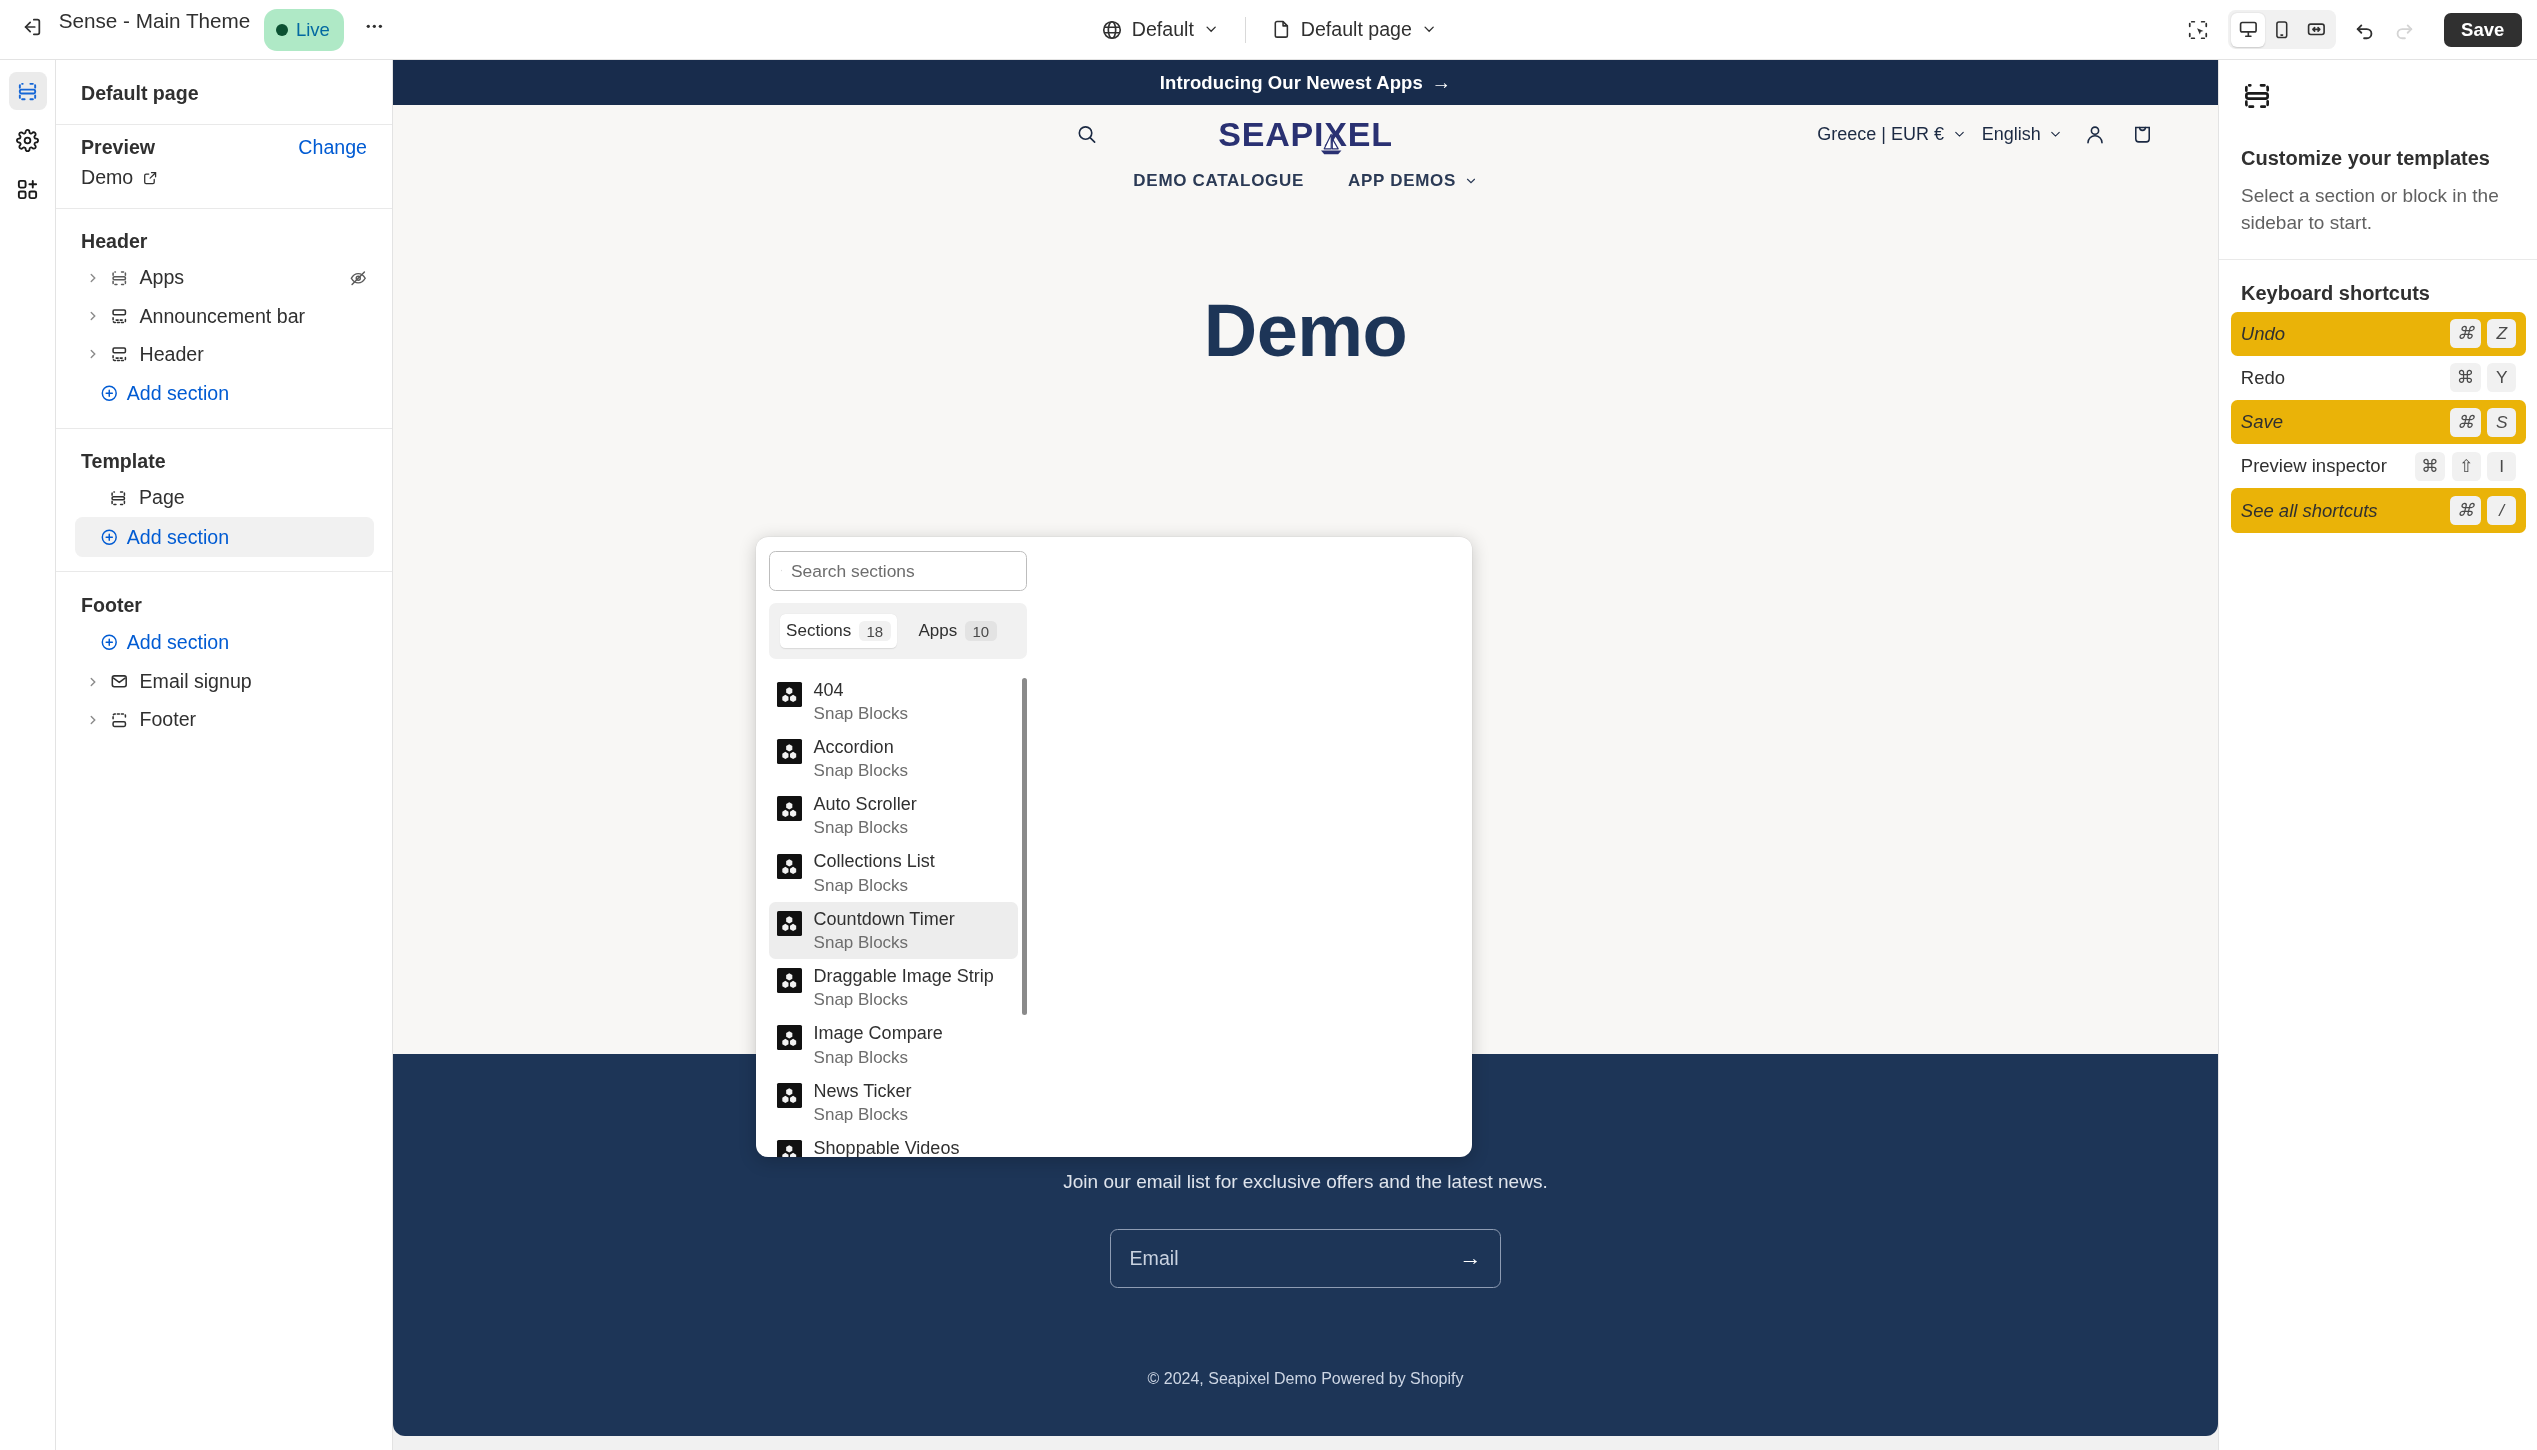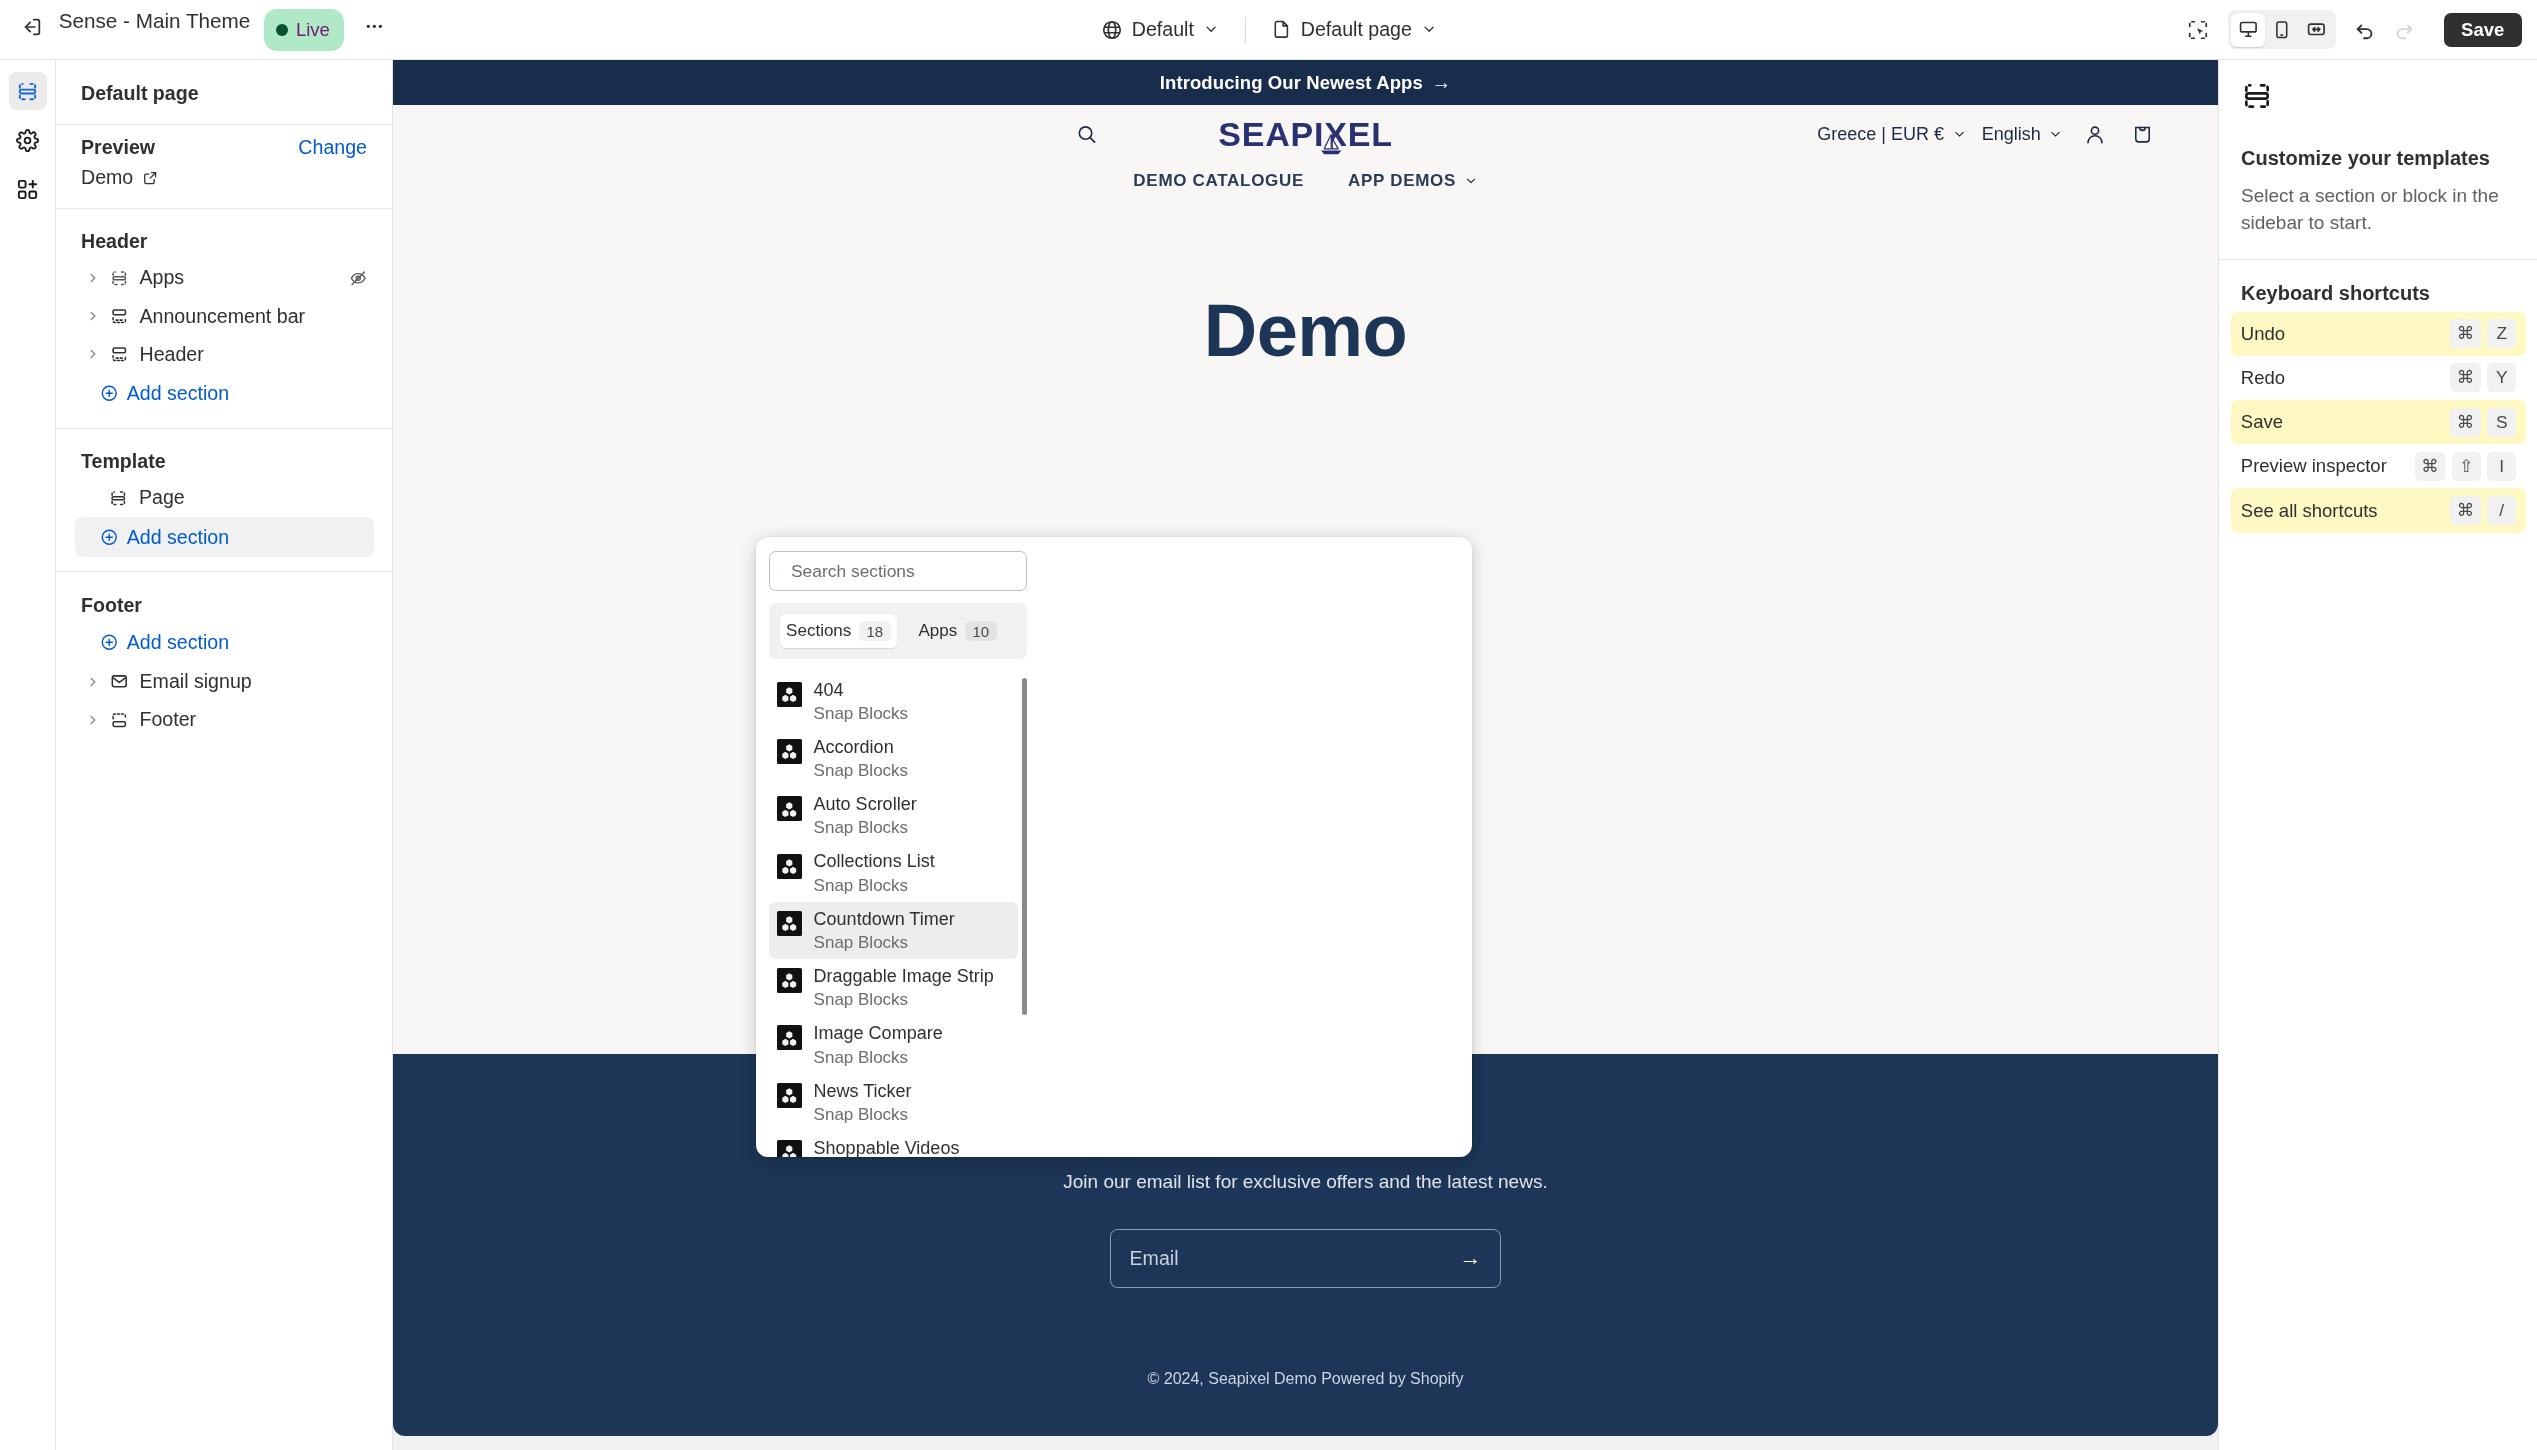--- a/index.html
+++ b/index.html
@@ -25,21 +25,21 @@
     width: 36px; height: 36px; border-radius: 6.5px;
     display: flex; align-items: center; justify-content: center;
     cursor: pointer; background: transparent; border: none;
   }
   .theme-name {
     font-size: 20.7px; color: #303030; font-weight: 400;
     margin-left: 8.7px; white-space: nowrap;
   }
   .live-badge {
     margin-left: 14px;
-    background: #afe9c6; color: #701a75;
+    background: #afe9c6; color: #0369a1;
     border-radius: 13px; height: 42px;
     display: flex; align-items: center; gap: 7.6px;
     padding: 0 14px 0 12px; font-size: 18.5px;
   }
   .live-dot { width: 12px; height: 12px; border-radius: 50%; background: #0c5132; flex: 0 0 12px; }
   .dots-btn { margin-left: 12px; }
 
   .tb-center {
     position: absolute; left: 0; right: 0; top: 0; bottom: 0;
     display: flex; align-items: center; justify-content: center;
@@ -192,21 +192,21 @@
   }
   .rp-top { padding: 19.6px 22px 22px; }
   .rp-h { font-size: 20px; font-weight: 600; color: #303030; margin-top: 33px; }
   .rp-p { font-size: 19px; color: #616161; margin-top: 12px; line-height: 1.45; }
   .rp-div { height: 0.5px; background: #e9e9e9; }
   .rp-sh { font-size: 20px; font-weight: 600; color: #303030; padding: 23px 22px 6.5px; }
   .kb-row {
     display: flex; align-items: center; justify-content: space-between;
     margin: 0 12px; padding: 7.6px 9.8px; border-radius: 6.5px;
   }
-  .kb-row.alt { background: #fef9c3; }
+  .kb-row.alt { background: #eab308; font-style: italic; }
   .kb-label { font-size: 18.5px; color: #303030; }
   .keys { display: flex; gap: 6.5px; }
   .key {
     min-width: 29px; height: 29px; border-radius: 5.4px; background: #f1f1f1;
     display: flex; align-items: center; justify-content: center;
     font-size: 17.4px; color: #4a4a4a; padding: 0 6.5px;
   }
 
   
   .picker {

